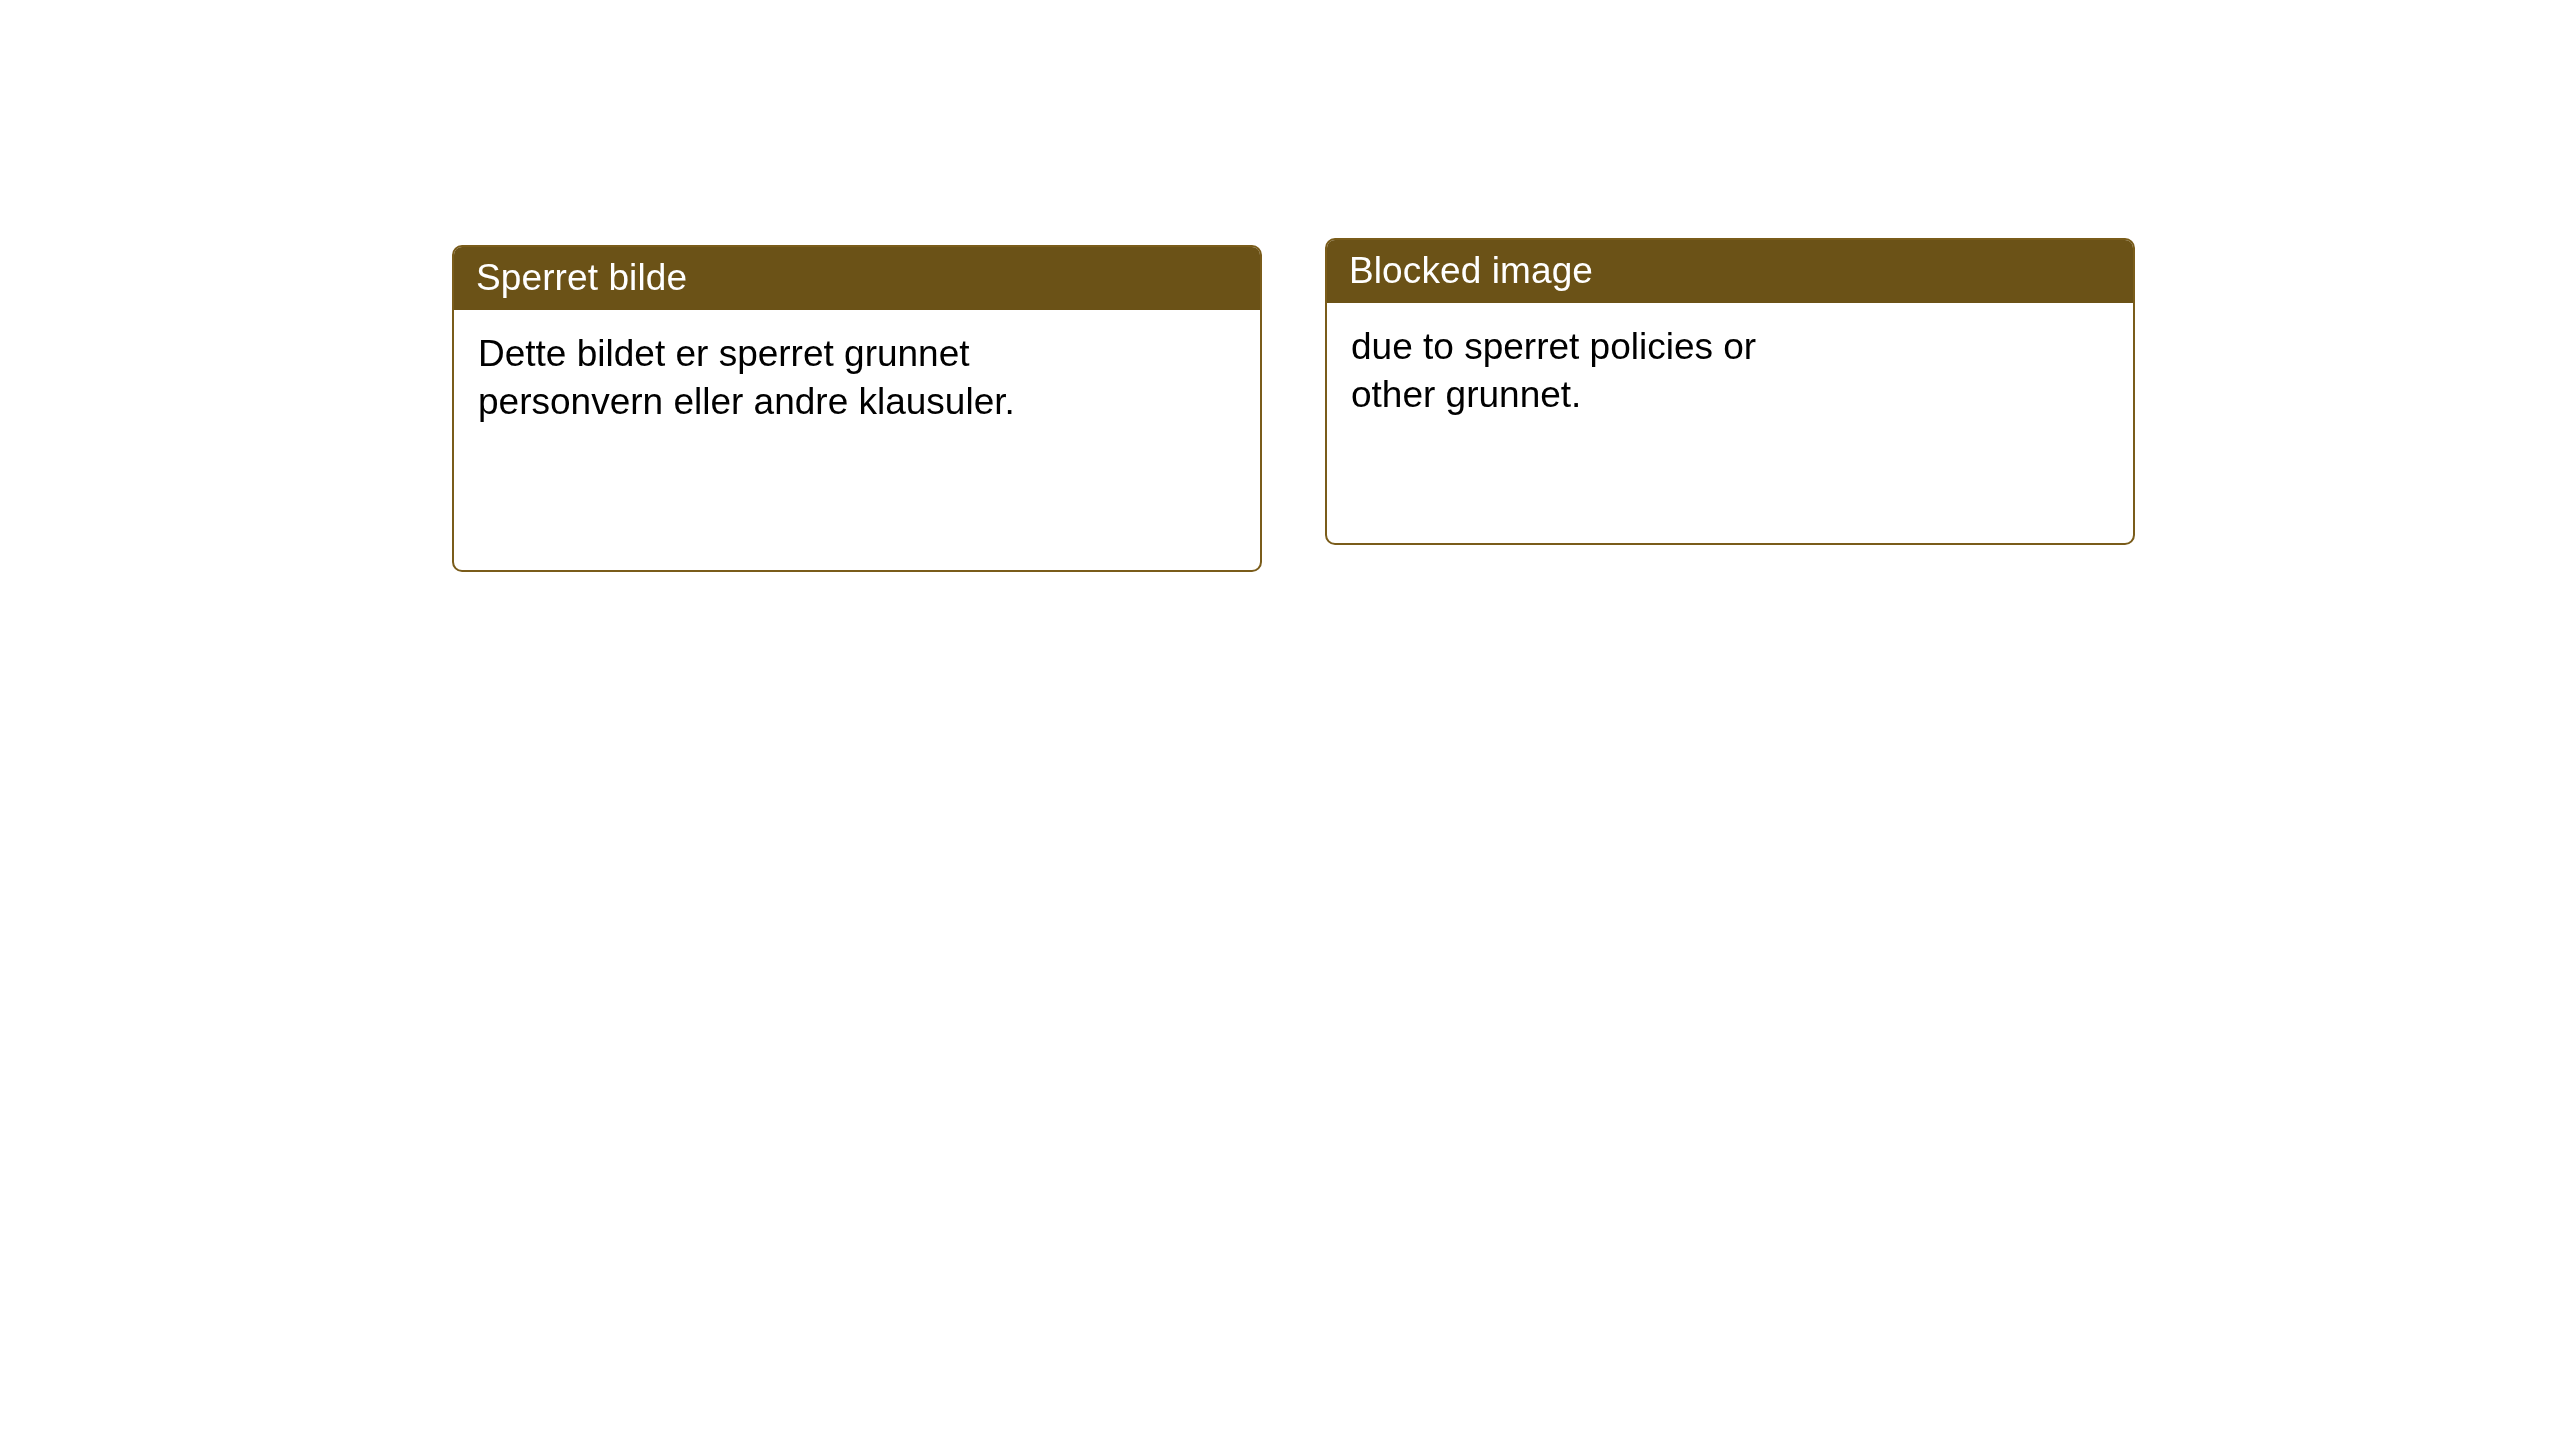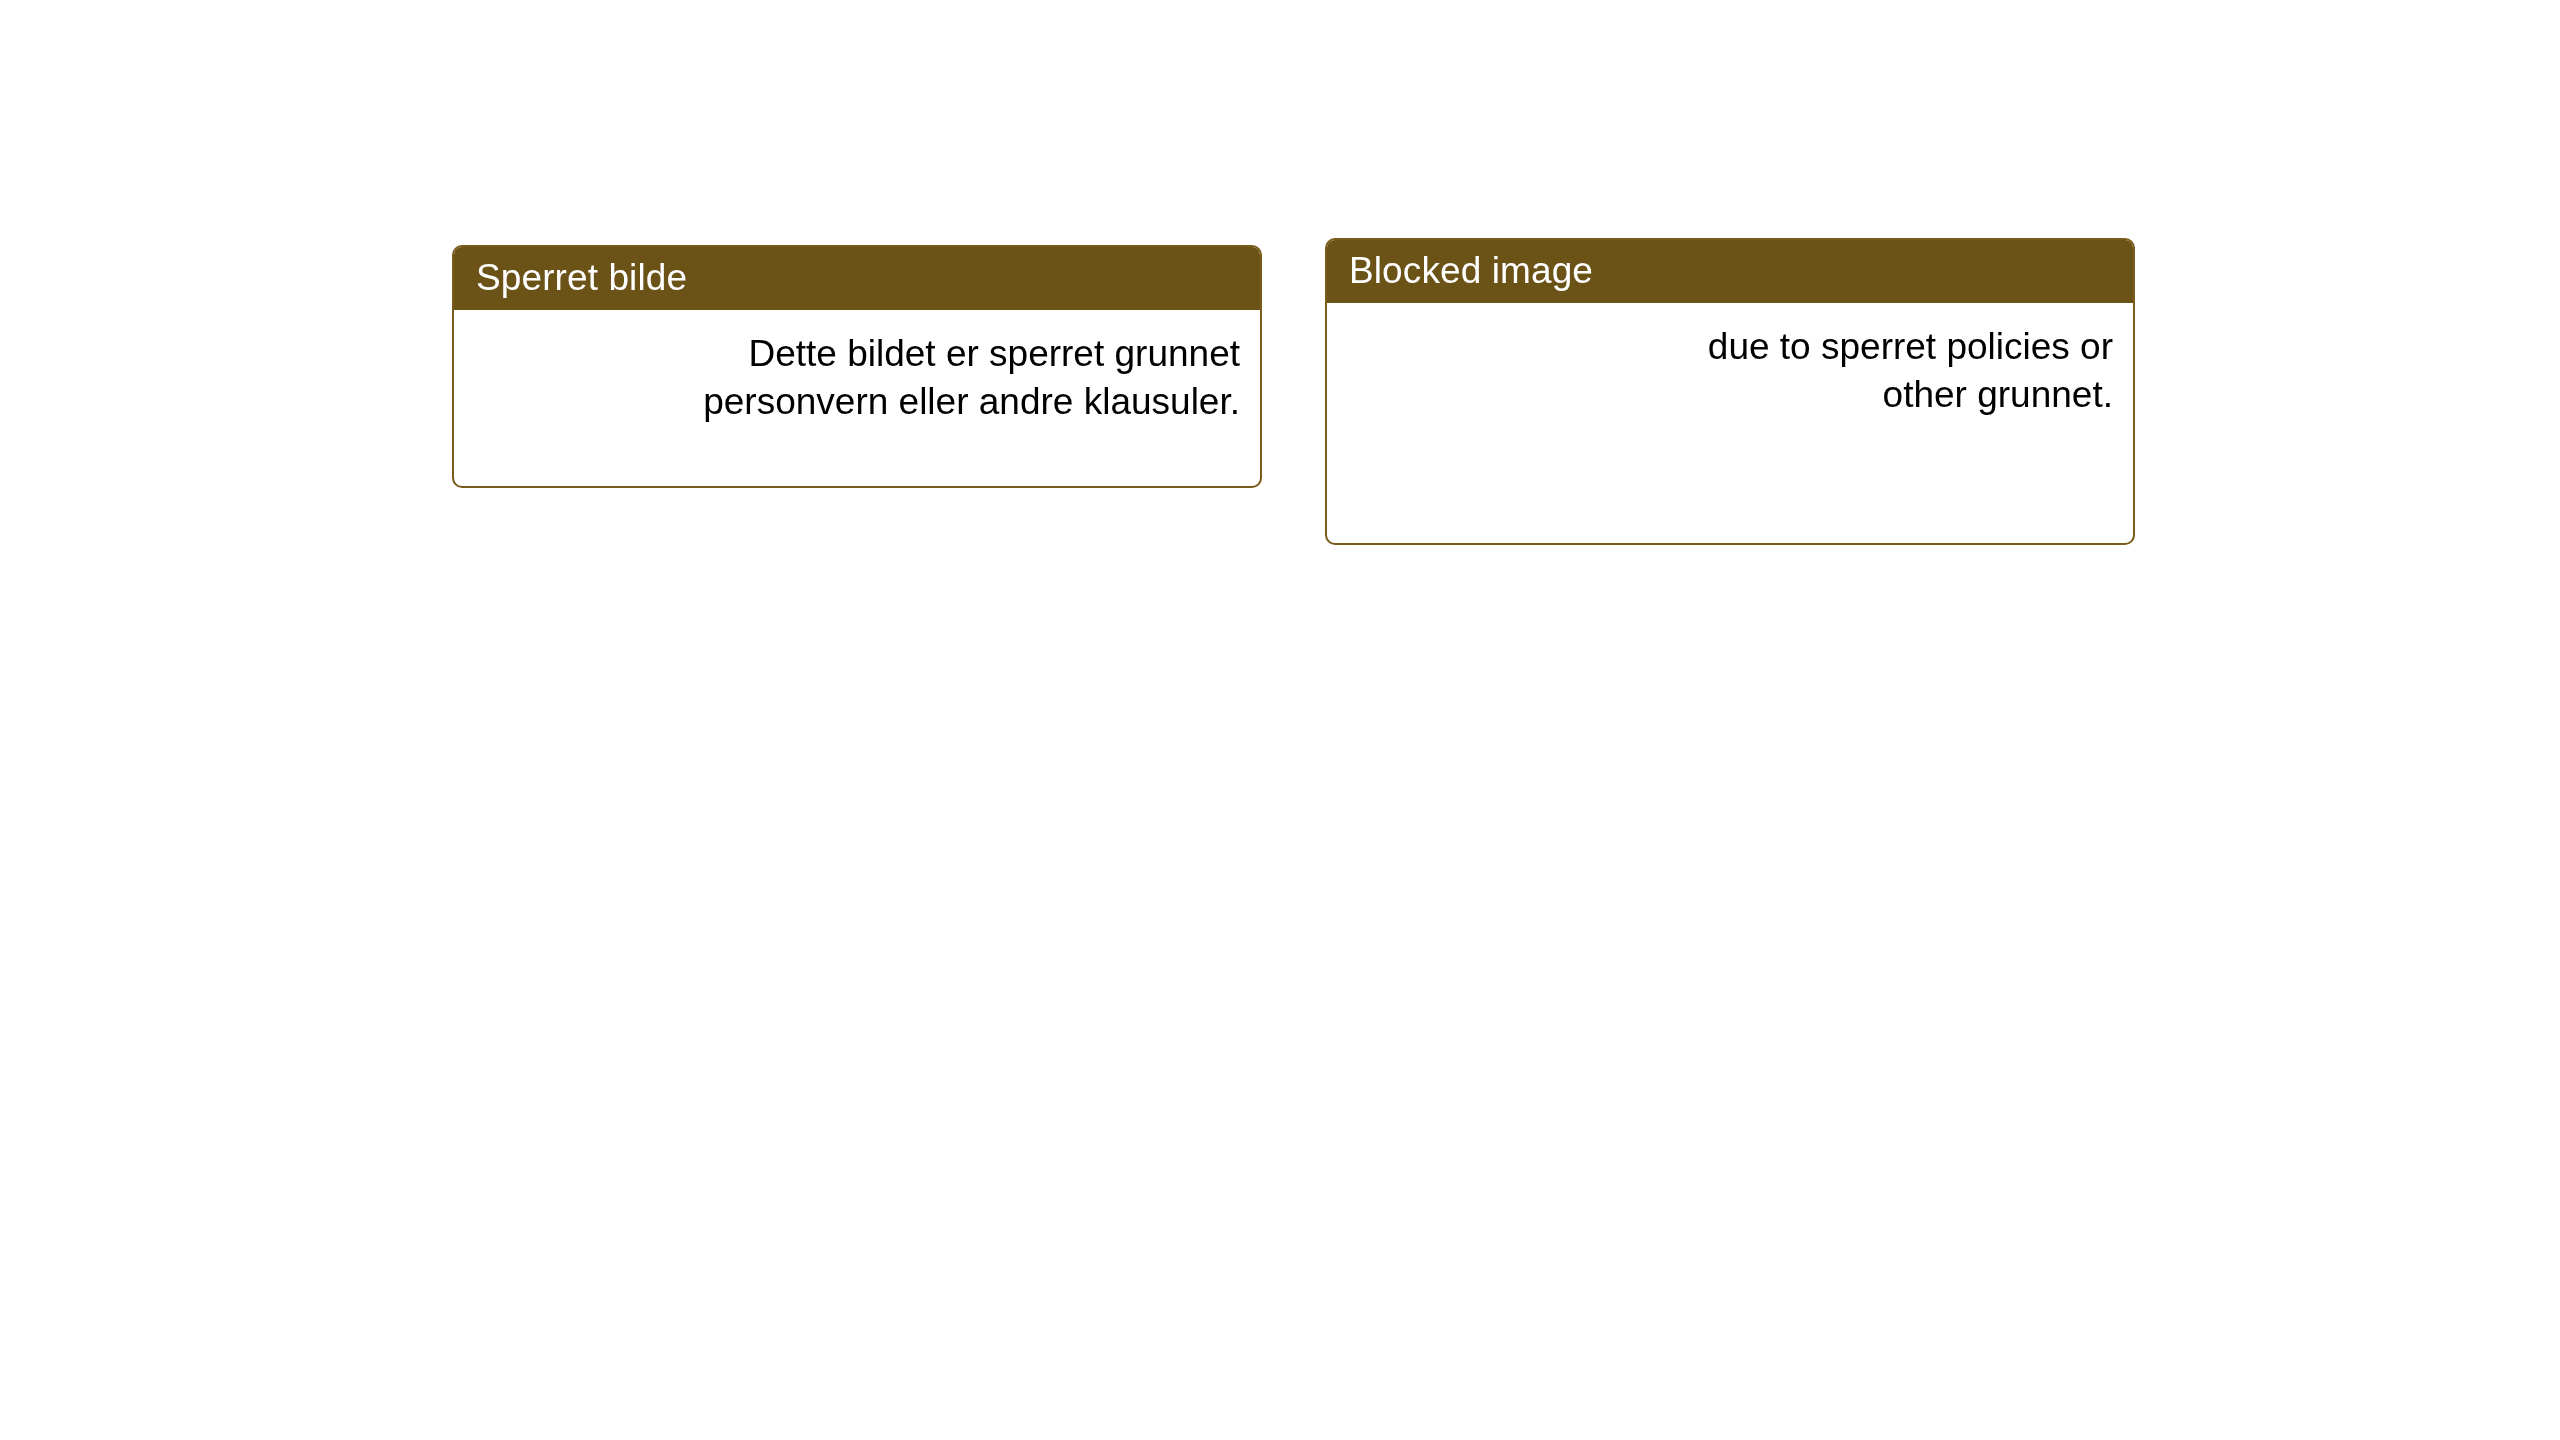--- a/index.html
+++ b/index.html
@@ -37,37 +37,36 @@
     color: #ffffff;
     font-size: 37px;
     line-height: 1.0;
     padding: 12px 22px 14px 22px;
     white-space: nowrap;
     letter-spacing: 0.1px;
   }
 
   .panel-body {
     box-sizing: border-box;
-    padding: 20px 20px 22px 24px;
+    padding: 20px 28px 22px 24px;
     color: #000000;
     font-size: 37px;
     line-height: 1.30;
-    text-align: right;
   }
 
   .panel-body .line {
     white-space: pre;
   }
 
   
   #panel-no {
     left: 452px;
     top: 245px;
     width: 810px;
-    height: 243px;
+    height: 327px;
   }
 
   
   #panel-en {
     left: 1325px;
     top: 238px;
     width: 810px;
     height: 307px;
   }
 </style>

